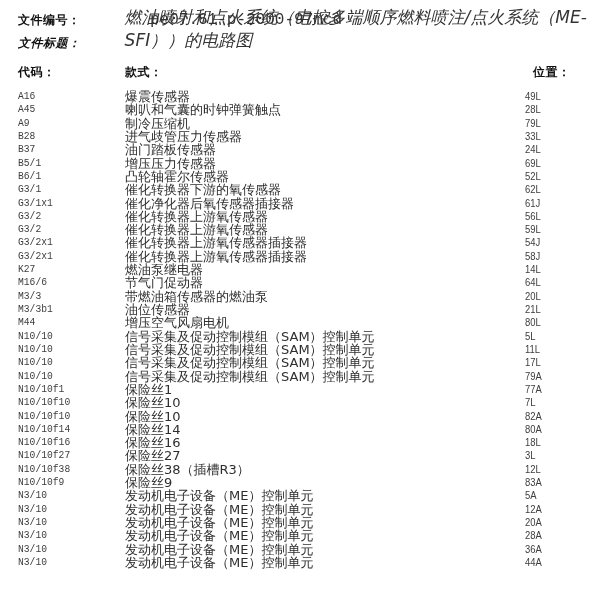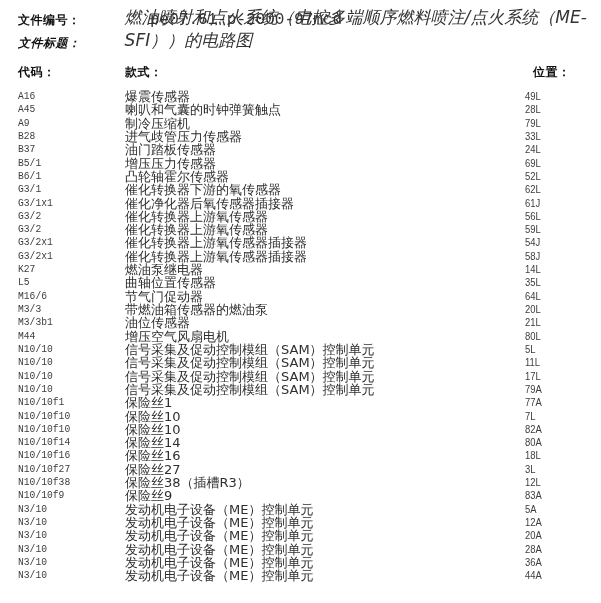--- a/index.html
+++ b/index.html
@@ -177,25 +177,20 @@
       <span class="cell code">G3/2x1</span>
       <span class="cell desc">催化转换器上游氧传感器插接器</span>
       <span class="cell pos">58J</span>
     </div>
     <div class="row">
       <span class="cell code">K27</span>
       <span class="cell desc">燃油泵继电器</span>
       <span class="cell pos">14L</span>
     </div>
     <div class="row">
-      <span class="cell code">L5</span>
-      <span class="cell desc">曲轴位置传感器</span>
-      <span class="cell pos">35L</span>
-    </div>
-    <div class="row">
       <span class="cell code">M16/6</span>
       <span class="cell desc">节气门促动器</span>
       <span class="cell pos">64L</span>
     </div>
     <div class="row">
       <span class="cell code">M3/3</span>
       <span class="cell desc">带燃油箱传感器的燃油泵</span>
       <span class="cell pos">20L</span>
     </div>
     <div class="row">

